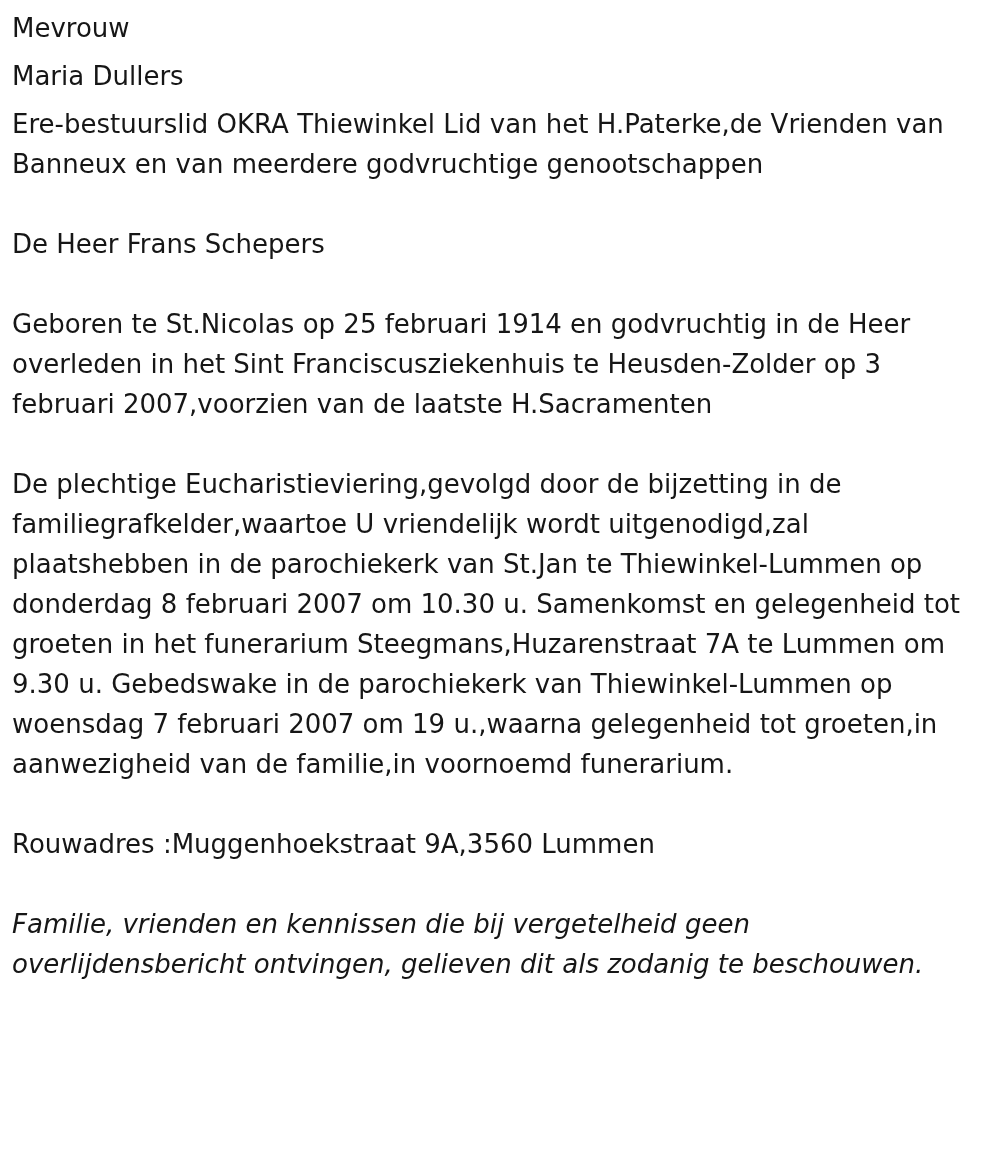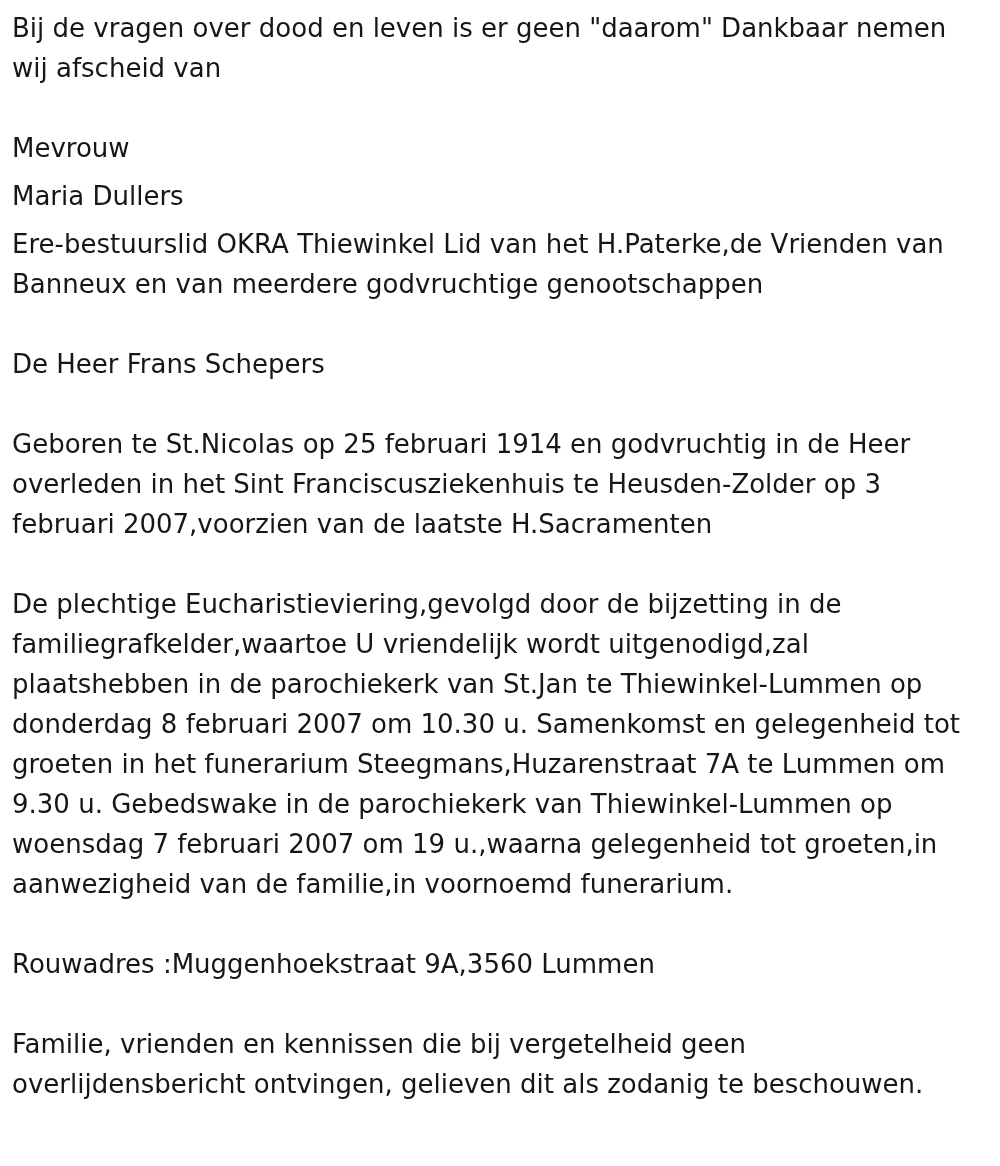--- a/index.html
+++ b/index.html
@@ -24,28 +24,27 @@
     white-space: pre-line; 
   }
   .doc p.tight {
     margin-bottom: 8px;   
   }
   .doc p.bold {
     font-weight: normal;
   }
   .doc p:last-child {
     margin-bottom: 0;
+    font-style: italic;
   }
 </style>
 </head>
 <body>
 
 <main class="doc">
-  <p>Bij de vragen over dood en leven is er geen "daarom" Dankbaar nemen
-wij afscheid van</p>
 
   <p class="tight">Mevrouw</p>
 
   <p class="tight bold">Maria Dullers</p>
 
 
   <p>Ere-bestuurslid OKRA Thiewinkel Lid van het H.Paterke,de Vrienden van
 Banneux en van meerdere godvruchtige genootschappen</p>
 
   <p>De Heer Frans Schepers</p>

